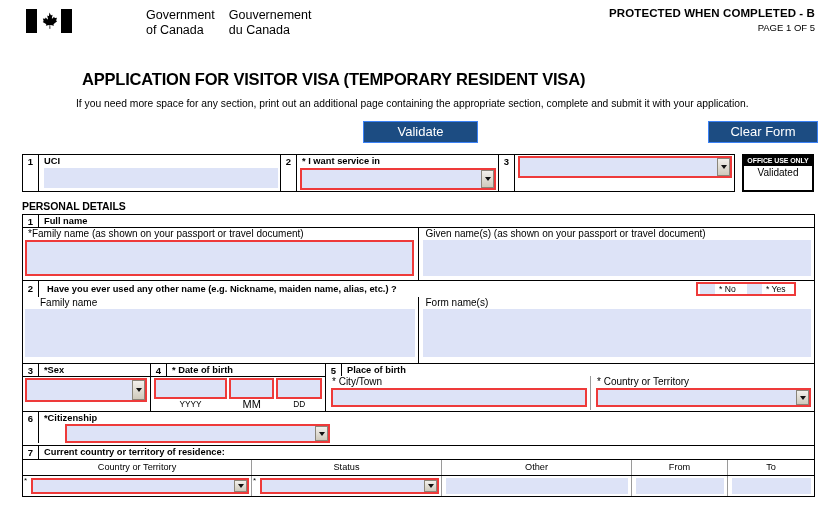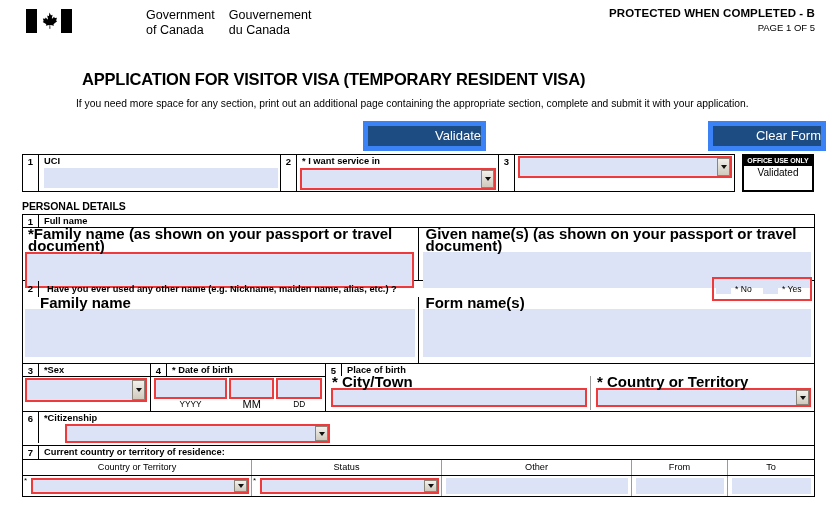--- a/index.html
+++ b/index.html
@@ -103,23 +103,23 @@
   
   .button-row {
     position: relative;
     height: 22px;
     margin-top: 12px;
   }
   .btn {
     position: absolute;
     background: #1c4c82;
     color: #ffffff;
-    border: 5px solid #3b82f6;
+    border: 1px solid #3b82f6;
     font-size: 13px;
-    text-align: right;
+    text-align: center;
     line-height: 20px;
     height: 20px;
     cursor: pointer;
     font-family: "Liberation Sans", sans-serif;
   }
   .btn-validate { left: 363px; width: 113px; }
   .btn-clear { left: 708px; width: 108px; }
 
   
   .form-body {
@@ -136,22 +136,22 @@
     text-align: center;
     flex: none;
     padding-top: 1px;
   }
   .lbl {
     font-size: 9.3px;
     font-weight: bold;
     padding-left: 5px;
   }
   .lbl-n {
-    font-size: 15px;
-    font-weight: bold;
+    font-size: 10px;
+    font-weight: normal;
     padding-left: 3px;
   }
 
   .inp {
     background: #dde3f7;
     border: none;
     height: 18px;
     box-sizing: border-box;
   }
   .redbox {
@@ -384,21 +384,21 @@
           <div class="lbl-n" style="line-height:12px;">Given name(s)  (as shown on your passport or travel document)</div>
           <div class="inp" style="height:36px;"></div>
         </div>
       </div>
     </div>
 
     <div class="pd-row" style="flex-direction:column;">
       <div style="display:flex; height:16px; align-items:center;">
         <div class="cell-num" style="align-self:stretch; border-right:1px solid #000; padding-top:0; line-height:16px;">2</div>
         <div class="lbl" style="flex:1; line-height:16px; padding-left:8px;">Have you ever used any other name (e.g. Nickname, maiden name, alias, etc.) ?</div>
-        <div class="redbox" style="display:flex; align-items:center; height:24px; margin-right:2px; width:100px;">
+        <div class="redbox" style="display:flex; align-items:center; height:14px; margin-right:18px; width:100px;">
           <div class="inp" style="width:15px; height:10px; margin-left:2px;"></div>
           <div style="font-size:8.6px; padding-left:4px; width:28px;">* No</div>
           <div class="inp" style="width:15px; height:10px;"></div>
           <div style="font-size:8.6px; padding-left:4px;">* Yes</div>
         </div>
       </div>
       <div style="display:flex; height:66px;">
         <div class="half" style="border-right:1px solid #000; padding:0 3px 0 2px;">
           <div class="lbl-n" style="line-height:12px;margin-left:12px;">Family name</div>
           <div class="inp" style="height:48px;"></div>

